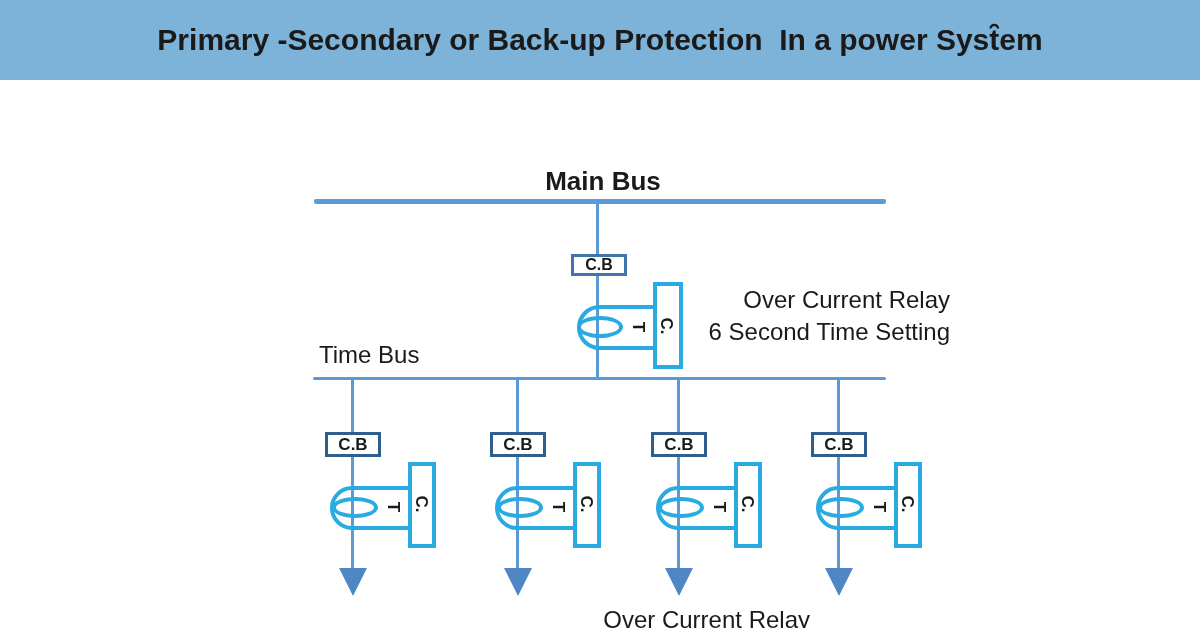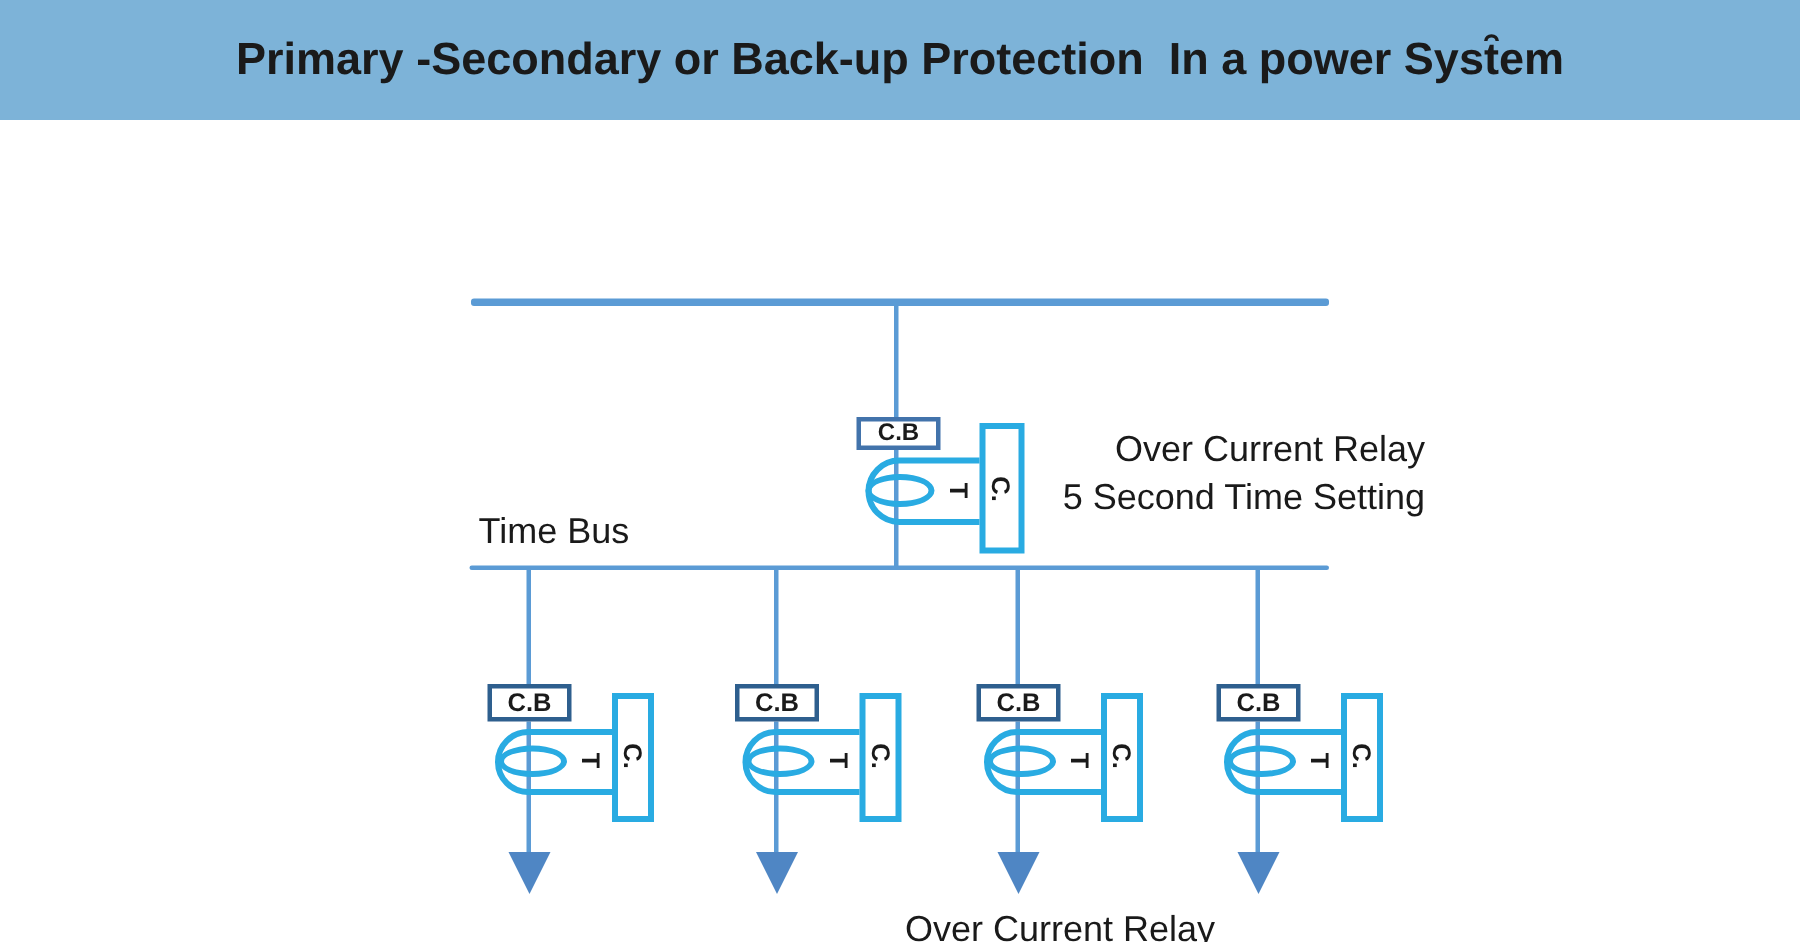--- a/index.html
+++ b/index.html
@@ -22,21 +22,21 @@
   .main-drop{left:596px;top:124px;height:174px;}
 
   .label{position:absolute;z-index:4;}
   .main-bus-label{left:497px;top:86px;width:212px;text-align:center;
                   font-size:26px;font-weight:bold;}
   .line-bus-label{left:319px;top:261px;font-size:24px;}
 
   .cb{position:absolute;box-sizing:border-box;background:#fff;
       border:3px solid var(--cb-border,#2e5f8e);z-index:5;
       display:flex;align-items:center;justify-content:center;
-      font-weight:bold;font-size:16px;line-height:1;margin-top:24px;}
+      font-weight:bold;font-size:16px;line-height:1;}
   .cb-main{left:571px;top:174px;width:56px;height:22px;
            border-color:var(--cb-border-top,#4273ab);}
 
   .stadium{position:absolute;box-sizing:border-box;border:4px solid var(--ct,#29abe2);
            background:transparent;z-index:2;}
   .ellipse{position:absolute;box-sizing:border-box;border:4px solid var(--ct,#29abe2);
            border-radius:50%;background:transparent;z-index:2;}
   .relaybox{position:absolute;box-sizing:border-box;border:4px solid var(--ct,#29abe2);
             background:#fff;z-index:3;}
   .stadium-main{left:577px;top:225px;width:85px;height:45px;border-radius:23px 0 0 23px;}
@@ -69,32 +69,33 @@
 <body>
 
 <div class="page">
 
   <header class="band top">
     <h1 class="title">Primary -Secondary or Back-up Protection  In a power Syst̑em</h1>
   </header>
 
   <main class="canvas">
 
+    <div class="label main-bus-label">Main Bus</div>
     <div class="hline main-bus-line"></div>
 
     <div class="vline main-drop"></div>
     <div class="cb cb-main">C.B</div>
     <div class="stadium stadium-main"></div>
     <div class="ellipse ellipse-main"></div>
     <div class="relaybox relaybox-main"></div>
     <span class="rot ct-t-main">T</span>
     <span class="rot ct-c-main">C.</span>
     <div class="relay-text top-relay">
       <div>Over Current Relay</div>
-      <div>5 Second Time Setting</div>
+      <div>6 Second Time Setting</div>
     </div>
 
     <div class="label line-bus-label">Time Bus</div>
     <div class="hline line-bus-line"></div>
 
     <div class="feeder" style="left:353px">
       <div class="vline drop"></div>
       <div class="cb">C.B</div>
       <div class="stadium"></div>
       <div class="ellipse"></div>

